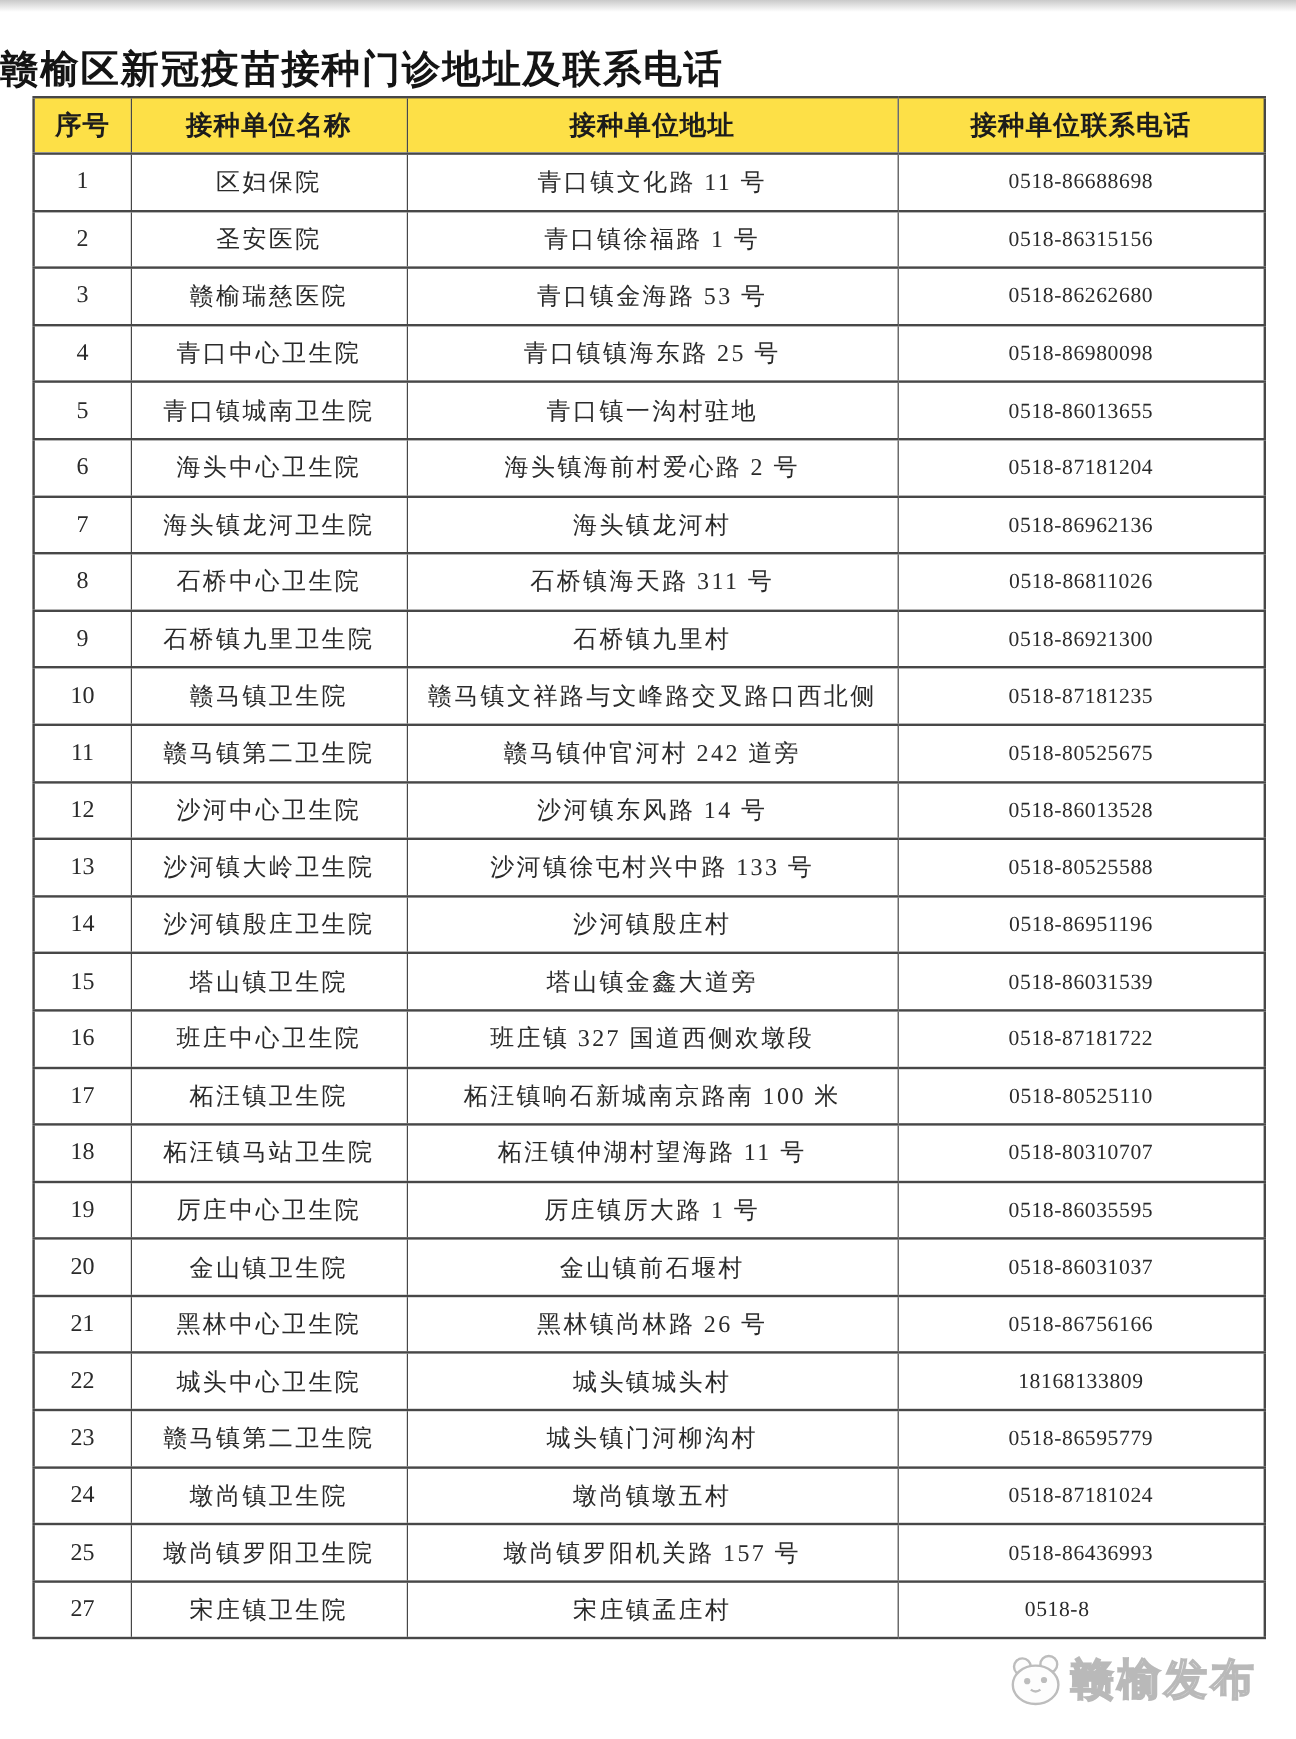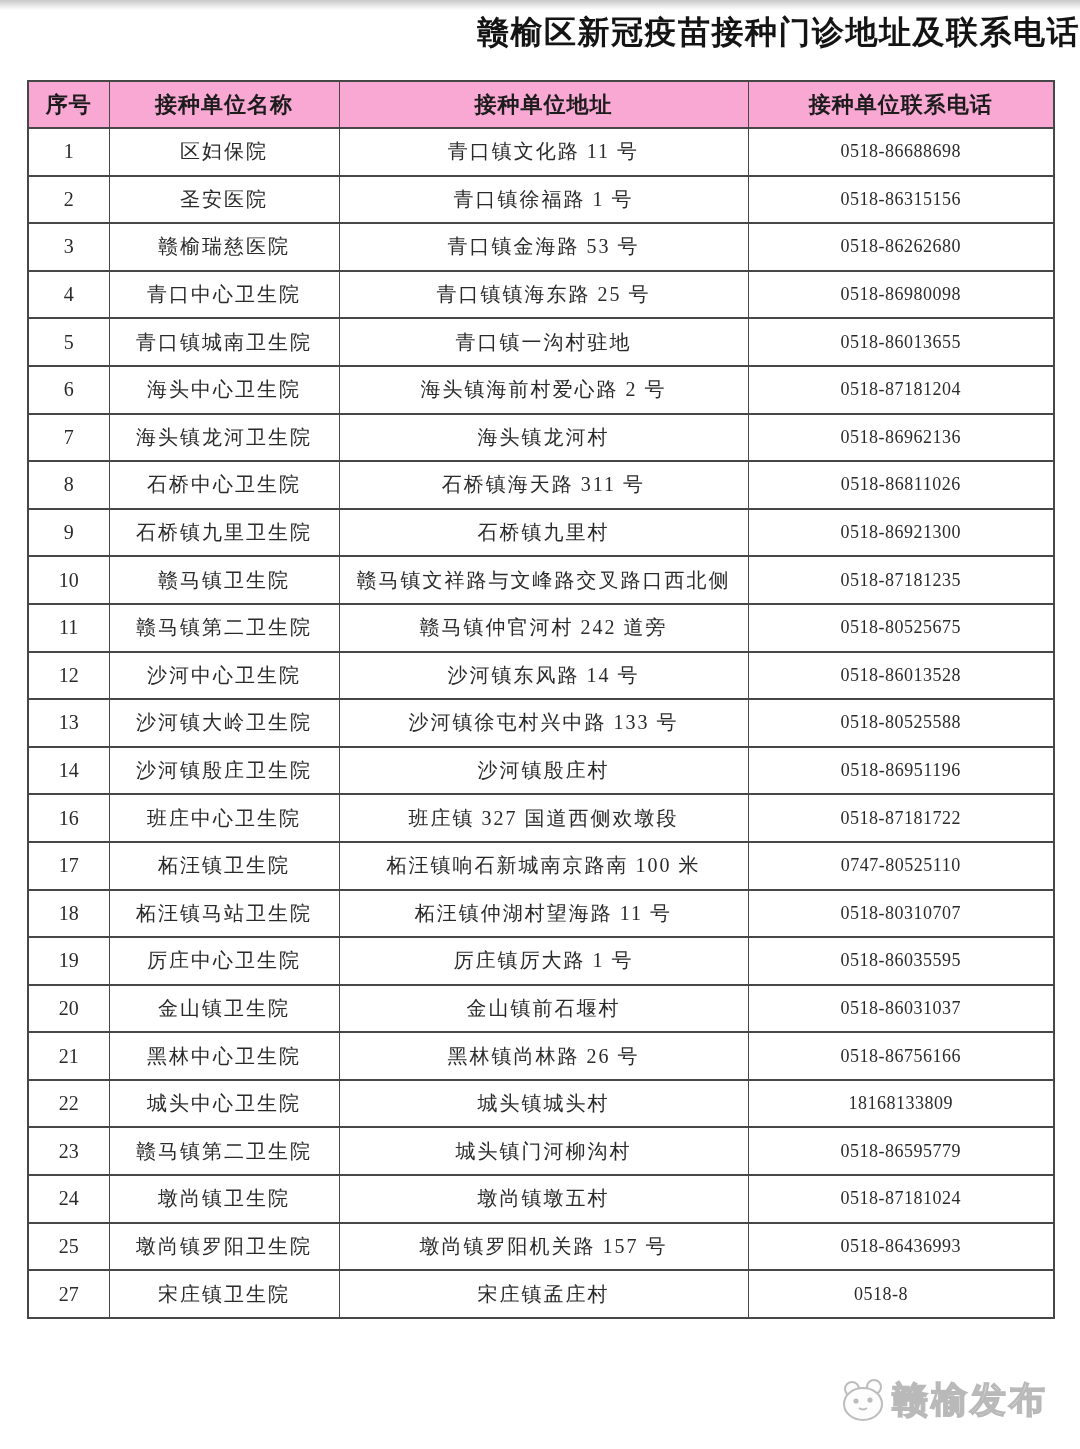--- a/index.html
+++ b/index.html
@@ -18,22 +18,22 @@
   }
   .top-fade {
     position: absolute;
     top: 0; left: 0;
     width: 100%;
     height: 10px;
     background: linear-gradient(180deg, #c9c9c9 0%, #ffffff 100%);
   }
   .page-title {
     margin: 0;
-    padding-top: 11px;
-    text-align: right;
+    padding-top: 36px;
+    text-align: left;
     font-size: 32px;
     font-weight: 700;
     letter-spacing: 1.5px;
     color: #141414;
     font-family: "Liberation Sans", "DejaVu Sans", sans-serif;
   }
   table.clinic-table {
     position: absolute;
     left: 27px;
     top: 80px;
@@ -57,21 +57,21 @@
     overflow: hidden;
     white-space: nowrap;
   }
   thead th {
     height: 45px;
     font-size: 22px;
     font-weight: 700;
     letter-spacing: 1px;
     color: #1c1c1c;
     font-family: "Liberation Sans", "DejaVu Sans", sans-serif;
-    background: #f9a8d4;
+    background: #fde047;
   }
   tbody td {
     height: 45.6px;
     font-size: 20px;
     color: #2a2a2a;
     font-family: "Liberation Serif", "DejaVu Serif", serif;
     background: #ffffff;
   }
   td.cell-index { font-size: 20px; }
   td.cell-name, td.cell-address { letter-spacing: 2px; }
@@ -205,30 +205,36 @@
           <td class="cell-address">沙河镇徐屯村兴中路 133 号</td>
           <td class="cell-phone">0518-80525588</td>
         </tr>
         <tr>
           <td class="cell-index">14</td>
           <td class="cell-name">沙河镇殷庄卫生院</td>
           <td class="cell-address">沙河镇殷庄村</td>
           <td class="cell-phone">0518-86951196</td>
         </tr>
         <tr>
+          <td class="cell-index">15</td>
+          <td class="cell-name">塔山镇卫生院</td>
+          <td class="cell-address">塔山镇金鑫大道旁</td>
+          <td class="cell-phone">0518-86031539</td>
+        </tr>
+        <tr>
           <td class="cell-index">16</td>
           <td class="cell-name">班庄中心卫生院</td>
           <td class="cell-address">班庄镇 327 国道西侧欢墩段</td>
           <td class="cell-phone">0518-87181722</td>
         </tr>
         <tr>
           <td class="cell-index">17</td>
           <td class="cell-name">柘汪镇卫生院</td>
           <td class="cell-address">柘汪镇响石新城南京路南 100 米</td>
-          <td class="cell-phone">0747-80525110</td>
+          <td class="cell-phone">0518-80525110</td>
         </tr>
         <tr>
           <td class="cell-index">18</td>
           <td class="cell-name">柘汪镇马站卫生院</td>
           <td class="cell-address">柘汪镇仲湖村望海路 11 号</td>
           <td class="cell-phone">0518-80310707</td>
         </tr>
         <tr>
           <td class="cell-index">19</td>
           <td class="cell-name">厉庄中心卫生院</td>

